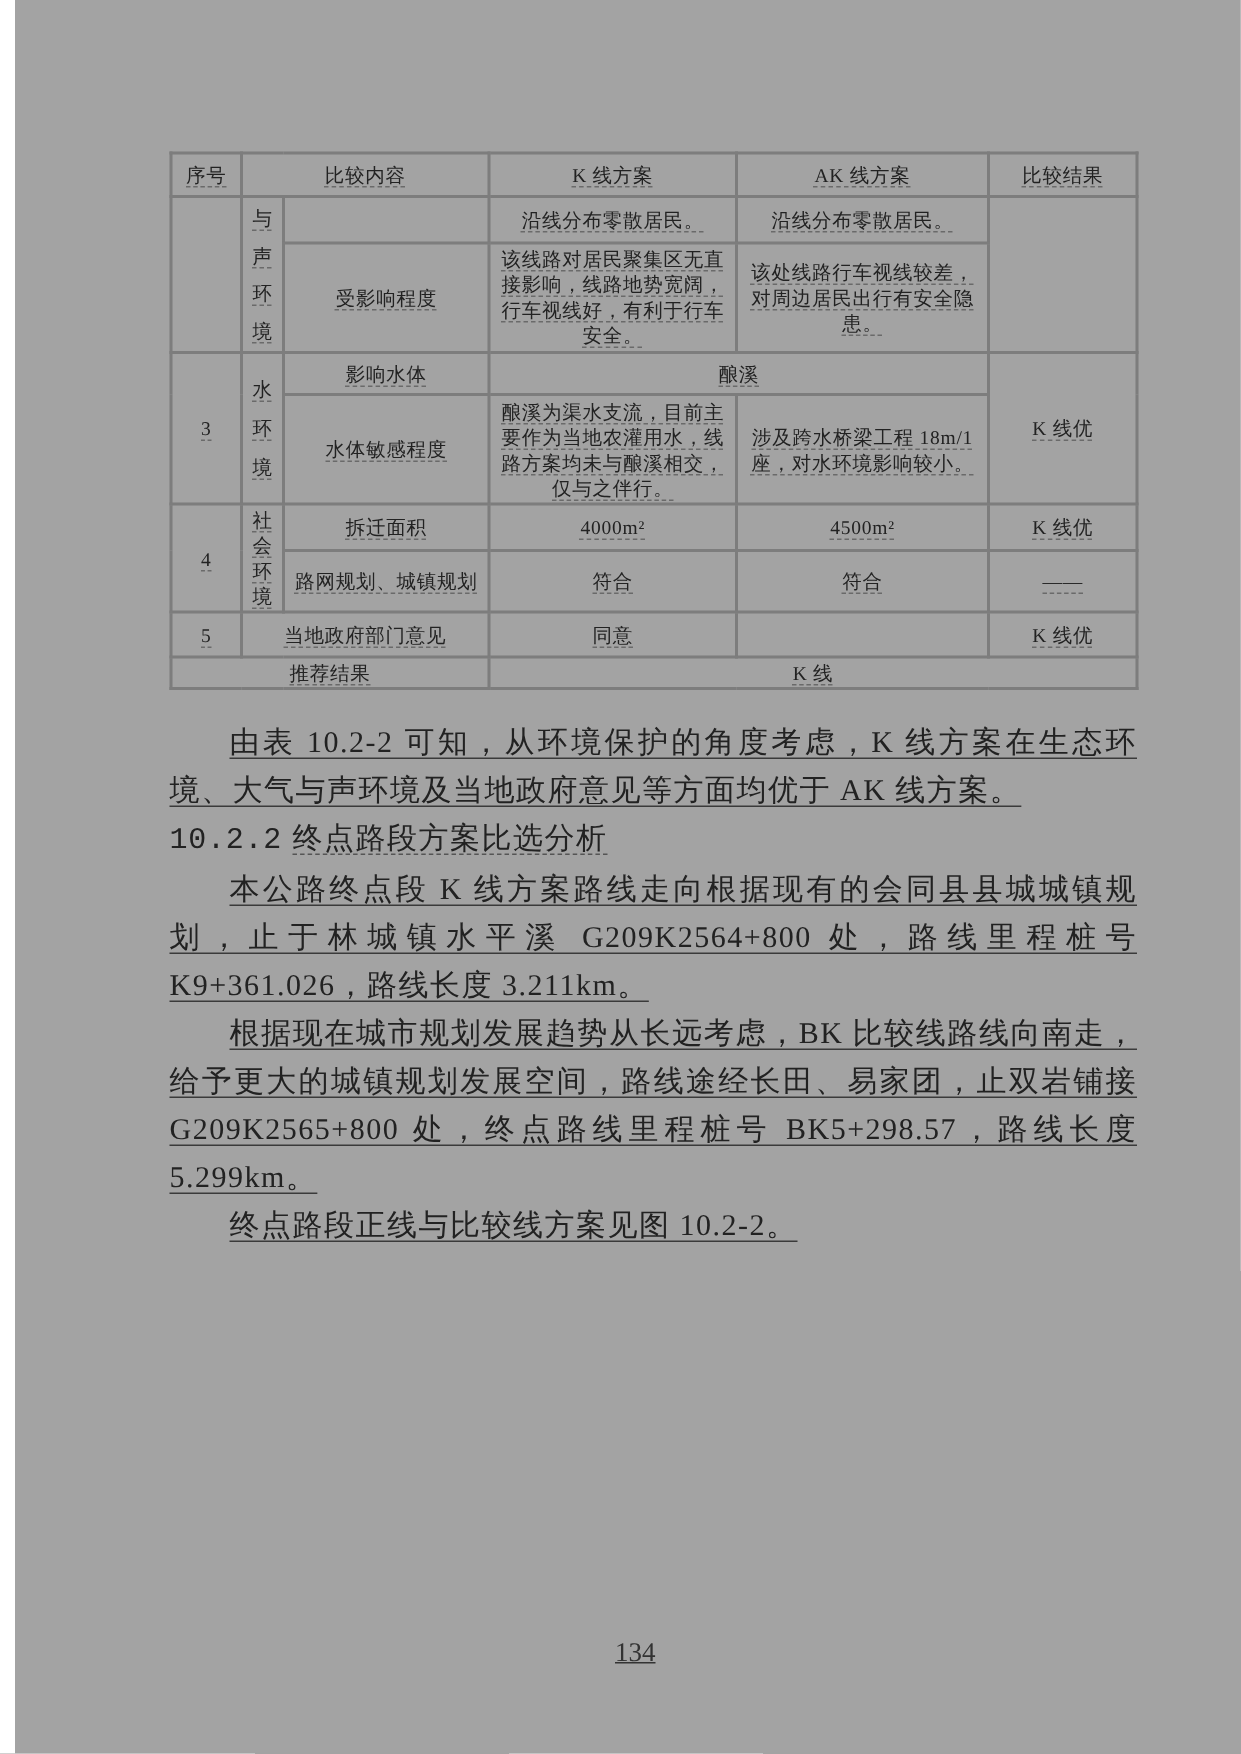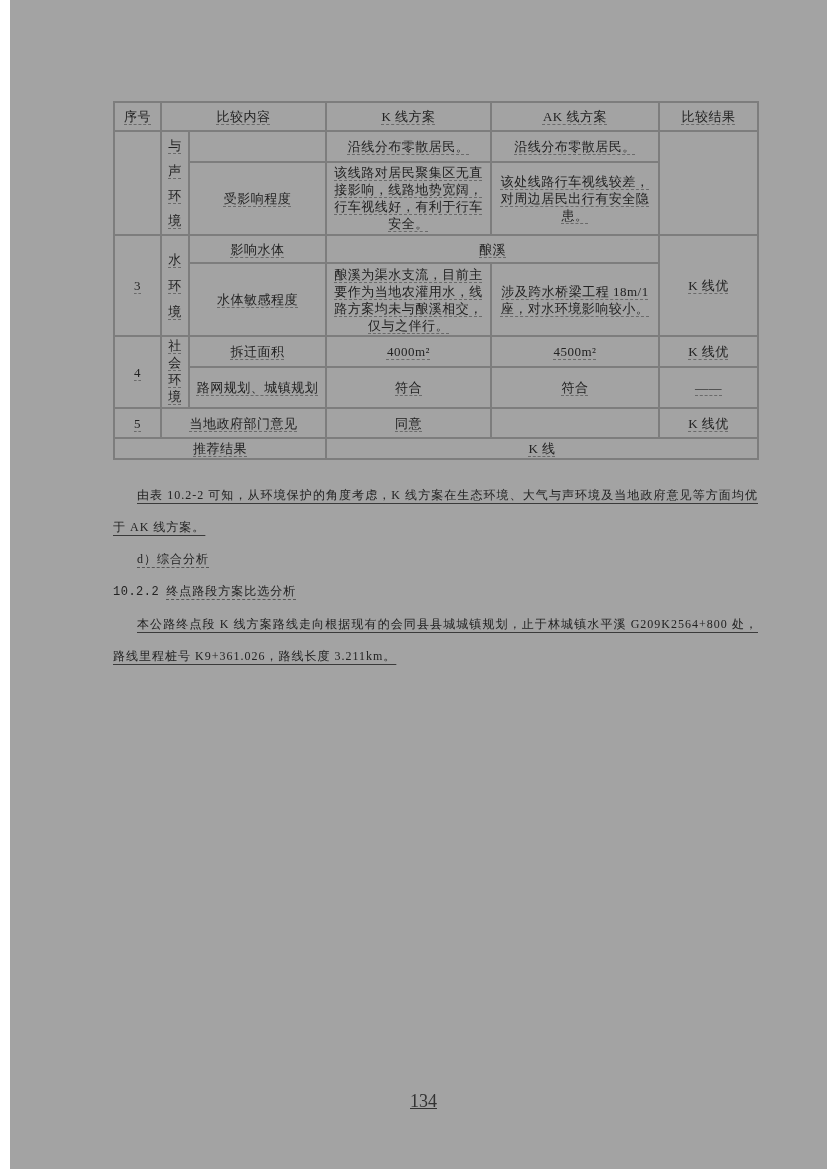--- a/index.html
+++ b/index.html
@@ -44,26 +44,26 @@
   tr.r-water-a{height:28px;}
   tr.r-water-b{height:73px;}
   tr.r-social-a{height:30px;}
   tr.r-social-b{height:39px;font-family:Liberation Serif, serif;}
   tr.r-gov{height:30px;}
   tr.r-rec{height:16px;}
 
   td.vert{padding:0;word-break:break-all;}
   td.vert-sound{line-height:25px;}
   td.vert-water{line-height:26px;}
-  td.vert-social{line-height:17px;font-family:Liberation Mono, monospace;}
+  td.vert-social{line-height:17px;}
 
   
   .content{
     position:absolute;left:103px;top:479px;width:645px;
-    font-size:12px;line-height:32px;
+    font-size:20px;line-height:32px;
     letter-spacing:1px;
     text-align:justify;
   }
   .content p{margin:0;}
   .para{
     text-indent:2em;
     text-decoration:underline;
     text-decoration-thickness:1px;
     text-decoration-color:#3a3a3a;
     text-underline-offset:4px;
@@ -165,20 +165,21 @@
 
       <tr class="r-rec">
         <td colspan="3"><span class="u">推荐结果</span></td>
         <td colspan="3"><span class="u">K 线</span></td>
       </tr>
     </tbody>
   </table>
 
   <div class="content">
     <p class="para">由表 10.2-2 可知，从环境保护的角度考虑，K 线方案在生态环境、大气与声环境及当地政府意见等方面均优于 AK 线方案。</p>
-    <p class="hd-d">d）综合分析</p>
     <p class="hd"><span class="hd-num">10.2.2</span><span class="hd-title">终点路段方案比选分析</span></p>
     <p class="para">本公路终点段 K 线方案路线走向根据现有的会同县县城城镇规划，止于林城镇水平溪 G209K2564+800 处，路线里程桩号 K9+361.026，路线长度 3.211km。</p>
+    <p class="para">根据现在城市规划发展趋势从长远考虑，BK 比较线路线向南走，给予更大的城镇规划发展空间，路线途经长田、易家团，止双岩铺接 G209K2565+800 处，终点路线里程桩号 BK5+298.57，路线长度 5.299km。</p>
+    <p class="para">终点路段正线与比较线方案见图 10.2-2。</p>
   </div>
 
   <div class="pagenum">134</div>
 
 </div>
 
 </body></html>

